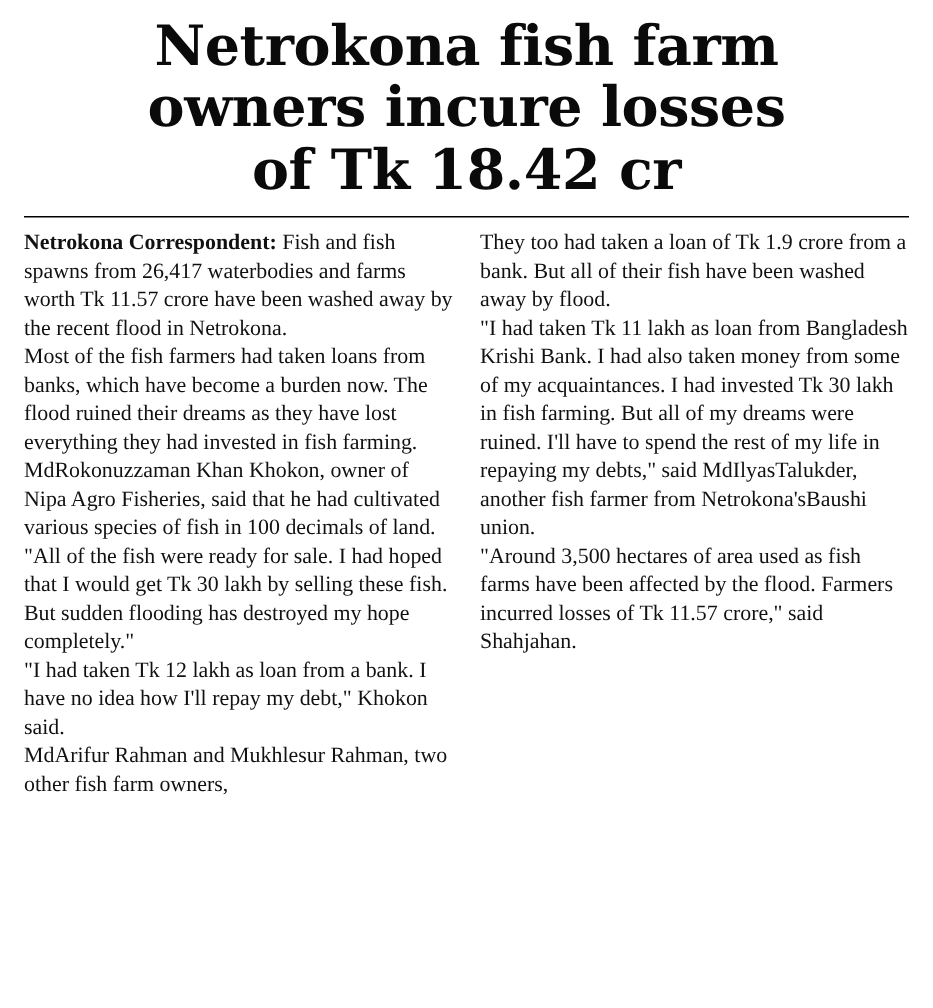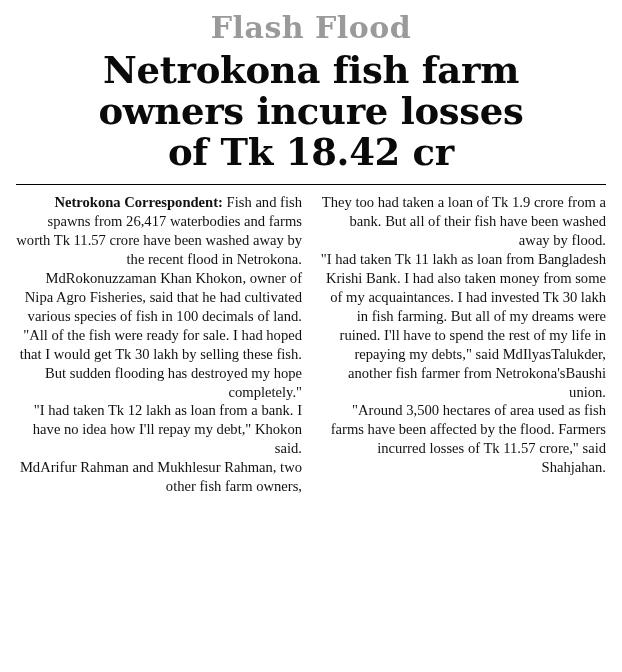--- a/index.html
+++ b/index.html
@@ -58,51 +58,51 @@
     align-items: flex-start;
   }
   .col {
     flex: 1 1 0;
     min-width: 0;
   }
   .col p {
     margin: 0;
     font-size: 14.6px;
     line-height: 1.30;
-    text-align: right;
+    text-align: left;
     font-family: "Liberation Serif", serif;
     color: #111;
     hyphens: auto;
   }
   .col p + p {
     margin-top: 0px;
   }
   .byline {
     font-weight: bold;
   }
 </style>
 </head>
 <body>
 
 <div class="page">
 
-  <div class="kicker">Flash Flood</div>
 
   <div class="headline">
     <span class="line">Netrokona fish farm</span>
     <span class="line">owners incure losses</span>
     <span class="line">of Tk 18.42 cr</span>
   </div>
 
   <hr class="rule">
 
   <div class="columns">
 
     <div class="col">
       <p><span class="byline">Netrokona Correspondent:</span><span> Fish and fish spawns from 26,417 waterbodies and farms worth Tk 11.57 crore have been washed away by the recent flood in Netrokona.</span></p>
+      <p>Most of the fish farmers had taken loans from banks, which have become a burden now. The flood ruined their dreams as they have lost everything they had invested in fish farming.</p>
       <p>MdRokonuzzaman Khan Khokon, owner of Nipa Agro Fisheries, said that he had cultivated various species of fish in 100 decimals of land. "All of the fish were ready for sale. I had hoped that I would get Tk 30 lakh by selling these fish. But sudden flooding has destroyed my hope completely."</p>
       <p>"I had taken Tk 12 lakh as loan from a bank. I have no idea how I'll repay my debt," Khokon said.</p>
       <p>MdArifur Rahman and Mukhlesur Rahman, two other fish farm owners,</p>
     </div>
 
     <div class="col">
       <p>They too had taken a loan of Tk 1.9 crore from a bank. But all of their fish have been washed away by flood.</p>
       <p>"I had taken Tk 11 lakh as loan from Bangladesh Krishi Bank. I had also taken money from some of my acquaintances. I had invested Tk 30 lakh in fish farming. But all of my dreams were ruined. I'll have to spend the rest of my life in repaying my debts," said MdIlyasTalukder, another fish farmer from Netrokona'sBaushi union.</p>
       <p>"Around 3,500 hectares of area used as fish farms have been affected by the flood. Farmers incurred losses of Tk 11.57 crore," said Shahjahan.</p>
     </div>

